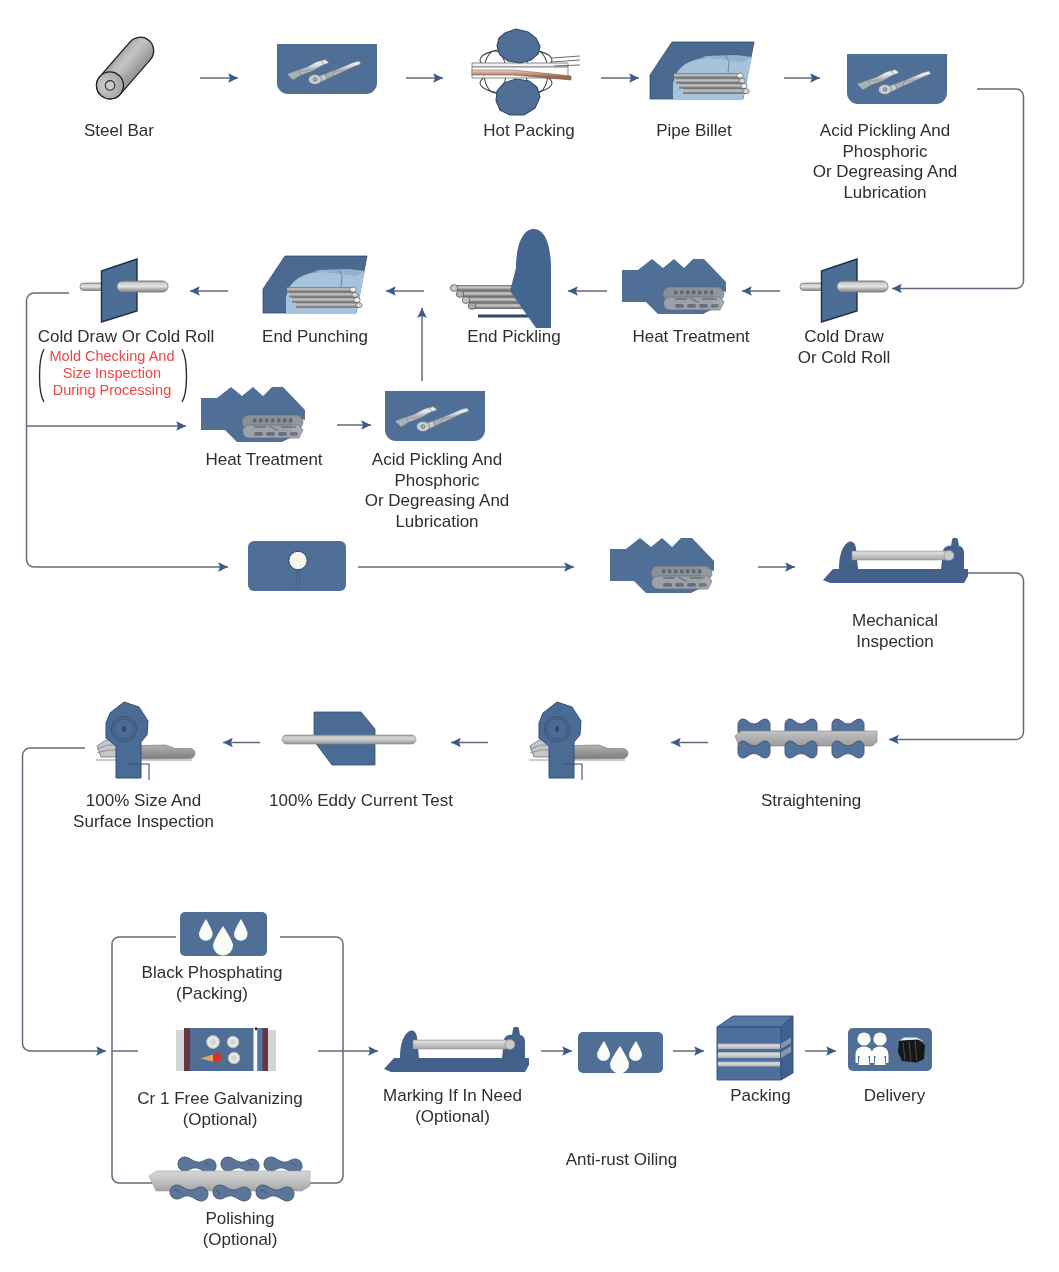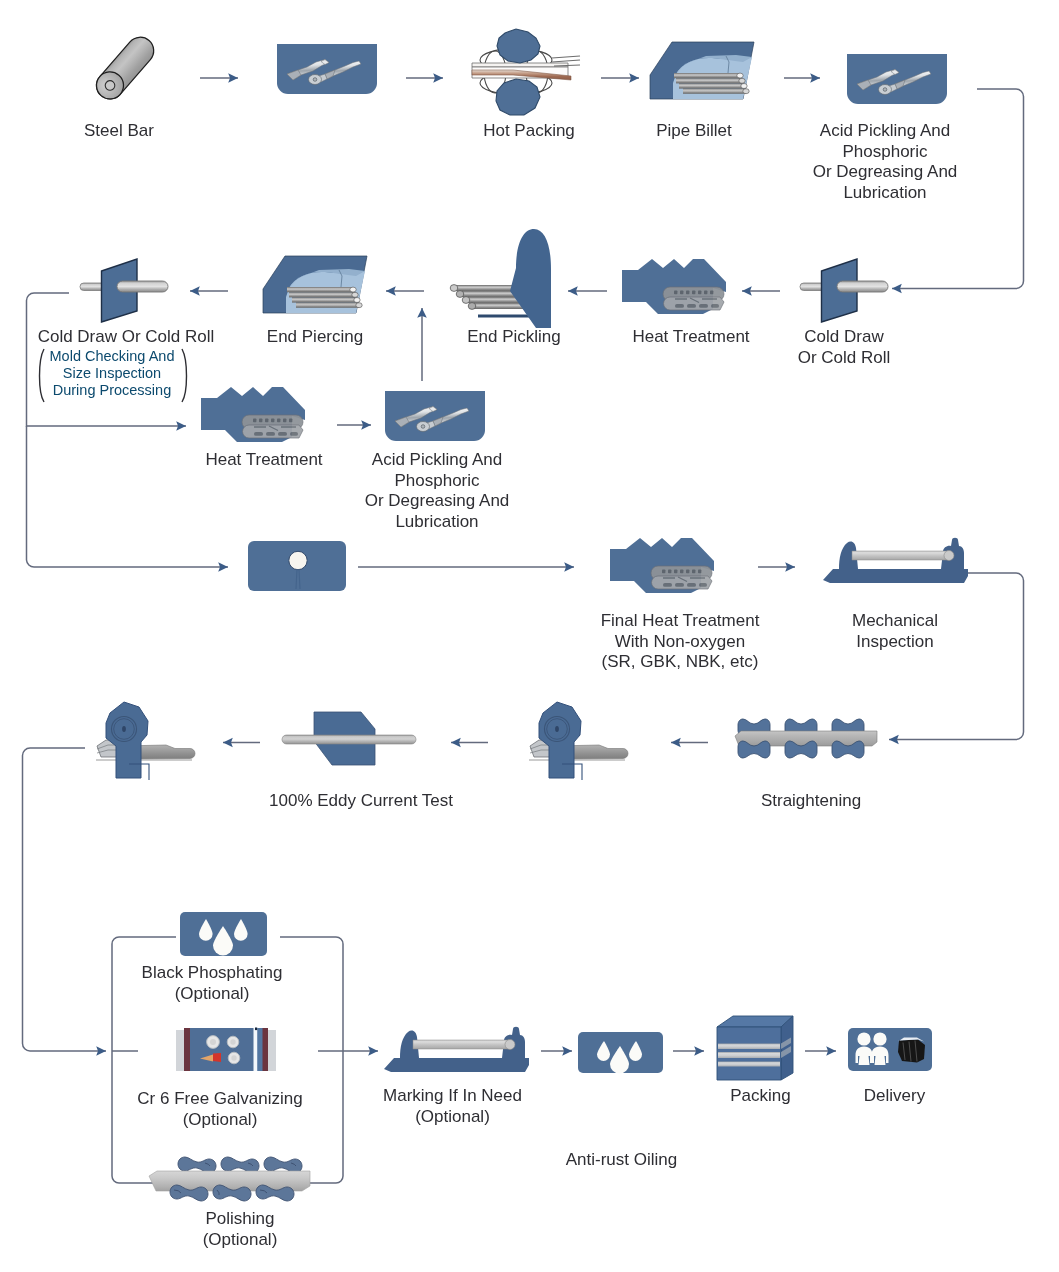--- a/index.html
+++ b/index.html
@@ -1,20 +1,20 @@
 <!DOCTYPE html>
 <html><head>
 <meta charset="utf-8">
 <style>
   html,body{margin:0;padding:0;background:#fff;}
   body{width:1059px;height:1272px;font-family:"Liberation Sans",sans-serif;position:relative;overflow:hidden;}
   #stage{position:absolute;left:0;top:0;width:1059px;height:1272px;}
   .node{position:absolute;}
   .cap{position:absolute;text-align:center;color:#2e2e33;font-size:17px;line-height:20.5px;white-space:pre-line;}
-  .cap2{position:absolute;text-align:center;color:#0c4a6e;font-size:14.5px;line-height:17.2px;white-space:pre-line;}
+  .cap2{position:absolute;text-align:center;color:#ef4444;font-size:14.5px;line-height:17.2px;white-space:pre-line;}
   svg{display:block;overflow:visible;}
   #lines{position:absolute;left:0;top:0;}
 </style>
 </head>
 <body>
 
 <div id="stage">
 
 <svg width="0" height="0" style="position:absolute">
       <defs>
@@ -305,21 +305,21 @@
     <rect x="26" y="36.2" width="66" height="5.2" fill="url(#pipeG4)"></rect>
     <rect x="29" y="41.4" width="65" height="5.2" fill="url(#pipeG4)"></rect>
     <rect x="33" y="46.6" width="63" height="5.2" fill="url(#pipeG4)"></rect>
     <ellipse cx="90" cy="33.6" rx="3.2" ry="2.5" fill="#f2f2f2" stroke="#4d4d4d" stroke-width="0.6"></ellipse>
     <ellipse cx="92" cy="38.8" rx="3.2" ry="2.5" fill="#d8d8d8" stroke="#4d4d4d" stroke-width="0.6"></ellipse>
     <ellipse cx="94" cy="44" rx="3.2" ry="2.5" fill="#f2f2f2" stroke="#4d4d4d" stroke-width="0.6"></ellipse>
     <ellipse cx="96" cy="49.2" rx="3.2" ry="2.5" fill="#d8d8d8" stroke="#4d4d4d" stroke-width="0.6"></ellipse>
   </g>
   <path d="M76,14 L79,20 L78,31" stroke="#5d7894" stroke-width="0.8" fill="none"></path>
 </svg>
-<div class="cap" style="left:242px;top:327px;width:146px">End Piercing</div>
+<div class="cap" style="left:242px;top:327px;width:146px">End Punching</div>
 
 <svg class="node" style="left:80px;top:250px" width="90" height="82" viewBox="0 0 90 82">
   <rect x="0" y="33" width="40" height="7.5" rx="3.7" fill="url(#rodG)" stroke="#7b7b7b" stroke-width="0.8"></rect>
   <path d="M21.5,21 L57,9 L57,61 L21.5,72 Z" fill="#4c6d95" stroke="#1e2f47" stroke-width="1.4"></path>
   <rect x="37" y="31" width="51" height="11" rx="5.5" fill="url(#rodG)" stroke="#747474" stroke-width="0.9"></rect>
 </svg>
 <div class="cap" style="left:16px;top:327px;width:220px">Cold Draw Or Cold Roll</div>
 <div class="cap2" style="left:22px;top:348px;width:180px">Mold Checking And
 Size Inspection
 During Processing</div>
@@ -393,23 +393,20 @@
     </g>
     <g fill="#6a7077">
       <rect x="53" y="46" width="9" height="3.8" rx="1.9"></rect>
           <rect x="65" y="46" width="9" height="3.8" rx="1.9"></rect>
       <rect x="77" y="46" width="9" height="3.8" rx="1.9"></rect>
           <rect x="89" y="46" width="8" height="3.8" rx="1.9"></rect>
     </g>
     <path d="M53,41 L65,41 M68,40 L77,44.5 M80,41 L95,41" stroke="#6a7077" stroke-width="1.3" fill="none"></path>
   </g>
 </svg>
-<div class="cap" style="left:580px;top:611px;width:200px">Final Heat Treatment
-With Non-oxygen
-(SR, GBK, NBK, etc)</div>
 
 <svg class="node" style="left:823px;top:536px" width="145" height="48" viewBox="0 0 145 48">
   <path d="M0,44 L10,33 L16,33 C16,22 18,12 24,7 C28,4 32,6 33,12 L35,33 L118,33 L120,16 C120,11 125,9 128,10 L129,4 C129,1 135,1 135,4 L136,10 C139,10 141,13 141,17 L141,33 L145,33 L145,40 L141,47 L7,47 Z" fill="#43618a"></path>
   <path d="M29,15 h98 v9 h-98 z" fill="url(#rodG2)" stroke="#8b8b8b" stroke-width="0.5"></path>
   <ellipse cx="126" cy="19.5" rx="5" ry="5" fill="#cacaca" stroke="#888" stroke-width="0.6"></ellipse>
 </svg>
 <div class="cap" style="left:820px;top:611px;width:150px">Mechanical
 Inspection</div>
 
 <svg class="node" style="left:735px;top:717px" width="142" height="50" viewBox="0 0 142 50">
@@ -449,48 +446,50 @@
   <path d="M0,59 H96" stroke="#9a9a9a" stroke-width="1"></path>
   <path d="M1,45 L10,39 L31,39 L31,52 L27,56 L5,56 Z" fill="#c3c6ca" stroke="#6e7277" stroke-width="0.8"></path>
   <path d="M1,48 L12,44 L31,44 M1,52 L12,49 L31,49" stroke="#777b80" stroke-width="0.7" fill="none"></path>
   <path d="M26,45 L70,44 L79,47.5 L94,47.5 a5,5 0 0 1 0,10 L31,58 Z" fill="url(#pipeG5)" stroke="#747474" stroke-width="0.6"></path>
   <path d="M14,12 L28,1 L43,6 L52,20 L51,34 L45,41 L45,77 L20,77 L20,45 L10,37 L10,22 Z" fill="#4a6b94" stroke="#33507a" stroke-width="1"></path>
   <circle cx="28" cy="28" r="12.5" fill="none" stroke="#3b5578" stroke-width="1.1"></circle>
   <circle cx="28" cy="28" r="10.3" fill="none" stroke="#3b5578" stroke-width="0.9"></circle>
   <ellipse cx="28" cy="28" rx="1.9" ry="3" fill="#2f4668"></ellipse>
   <path d="M33,63 L53,63 L53,79" fill="none" stroke="#33507a" stroke-width="1.1"></path>
 </svg>
+<div class="cap" style="left:66px;top:791px;width:155px">100% Size And
+Surface Inspection</div>
 
 <svg class="node" style="left:180px;top:912px" width="87" height="44" viewBox="0 0 87 44">
   <rect x="0" y="0" width="87" height="44" rx="5" fill="#4f6f96"></rect>
   <path d="M26,7 C26,7 19,18 19,22 a6.8,6.8 0 0 0 13.6,0 C32.6,18 26,7 26,7 Z" fill="#fbfbf8"></path>
   <path d="M61,7 C61,7 54,18 54,22 a6.8,6.8 0 0 0 13.6,0 C67.6,18 61,7 61,7 Z" fill="#fbfbf8"></path>
   <path d="M43,14 C43,14 33,29 33,33.5 a10,10 0 0 0 20,0 C53,29 43,14 43,14 Z" fill="#fbfbf8"></path>
 </svg>
 <div class="cap" style="left:127px;top:963px;width:170px">Black Phosphating
-(Optional)</div>
+(Packing)</div>
 
 <svg class="node" style="left:176px;top:1026px" width="100" height="47" viewBox="0 0 100 47">
   <rect x="0" y="4" width="100" height="41" fill="#d2d5d9"></rect>
   <rect x="8" y="2" width="84" height="43" fill="#4f6e96"></rect>
   <rect x="8" y="2" width="6" height="43" fill="#6b3540"></rect>
   <rect x="86" y="2" width="6" height="43" fill="#6b3540"></rect>
   <rect x="77.5" y="2" width="4" height="43" fill="#f4f8fc"></rect>
   <rect x="81.5" y="2" width="5" height="43" fill="#5377a2"></rect>
   <rect x="79" y="1.5" width="2.2" height="2.6" fill="#13233a"></rect>
   <circle cx="37" cy="16" r="6.4" fill="#e6e6e6" stroke="#b4bac0" stroke-width="0.9"></circle>
   <circle cx="37" cy="16" r="3" fill="#d4d4d4"></circle>
   <circle cx="57" cy="16" r="5.8" fill="#e6e6e6" stroke="#b4bac0" stroke-width="0.9"></circle>
   <circle cx="57" cy="16" r="2.7" fill="#d4d4d4"></circle>
   <circle cx="58" cy="32" r="5.8" fill="#e6e6e6" stroke="#b4bac0" stroke-width="0.9"></circle>
   <circle cx="58" cy="32" r="2.7" fill="#d4d4d4"></circle>
   <path d="M37,27.5 L45,27 L45,36 L37,35 Z" fill="#d4342a"></path>
   <path d="M24,32.5 L37,28.5 L37,35.5 Z" fill="#e2a469"></path>
 </svg>
-<div class="cap" style="left:110px;top:1089px;width:220px">Cr 6 Free Galvanizing
+<div class="cap" style="left:110px;top:1089px;width:220px">Cr 1 Free Galvanizing
 (Optional)</div>
 
 <svg class="node" style="left:149px;top:1153px" width="161" height="54" viewBox="0 0 161 54">
   <g fill="#5c7699" stroke="#3f5272" stroke-width="0.9">
     <path d="M36,4 C40,4 43,8 48,9 C53,10 56,6 60,6 C64,6 67,9 67,13 C67,17 64,20 60,20 C56,20 53,16 48,15 C43,14 40,18 36,18 C32,18 29,15 29,11 C29,7 32,4 36,4 Z"></path>
     <path d="M79,4 C83,4 86,8 91,9 C96,10 99,6 103,6 C107,6 110,9 110,13 C110,17 107,20 103,20 C99,20 96,16 91,15 C86,14 83,18 79,18 C75,18 72,15 72,11 C72,7 75,4 79,4 Z"></path>
     <path d="M122,4 C126,4 129,8 134,9 C139,10 142,6 146,6 C150,6 153,9 153,13 C153,17 150,20 146,20 C142,20 139,16 134,15 C129,14 126,18 122,18 C118,18 115,15 115,11 C115,7 118,4 122,4 Z"></path>
   </g>
   <path d="M0,23 L8,18 H161 V33 L153,38 H7 Z" fill="url(#pipeG3)" stroke="#a2a2a2" stroke-width="0.6"></path>
   <g fill="#5c7699" stroke="#3f5272" stroke-width="0.9">

